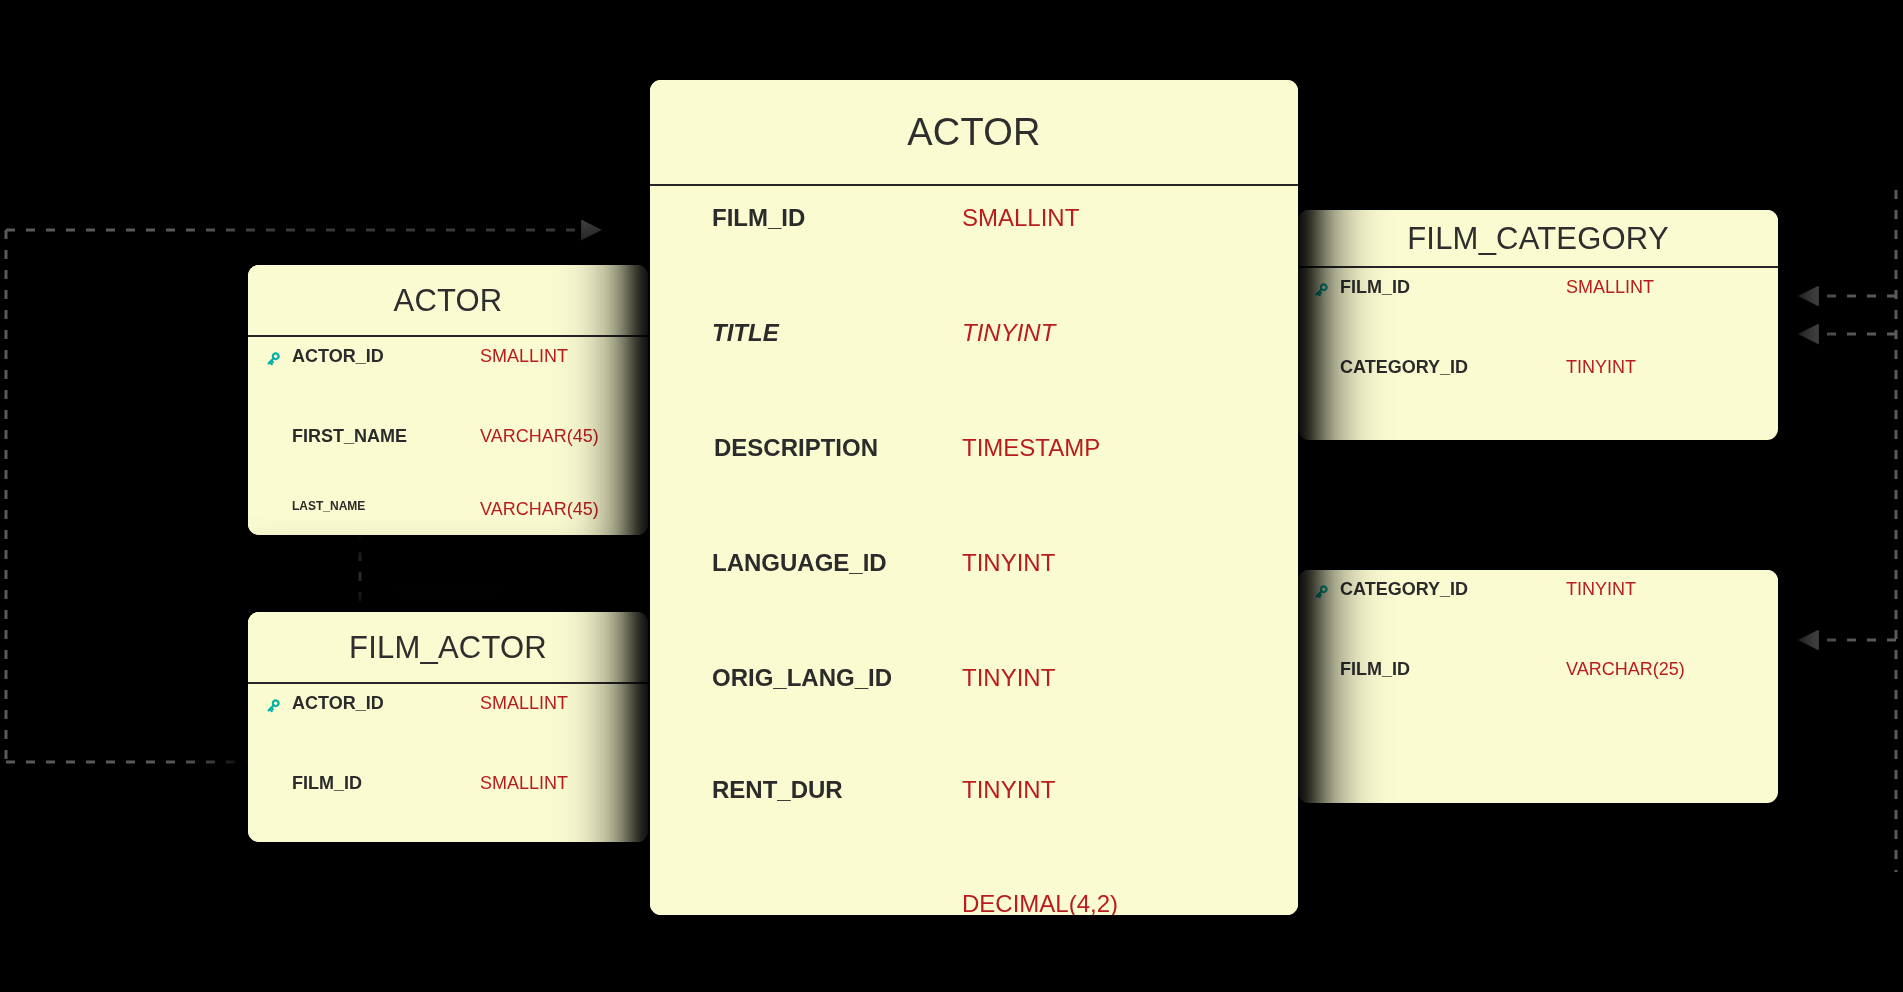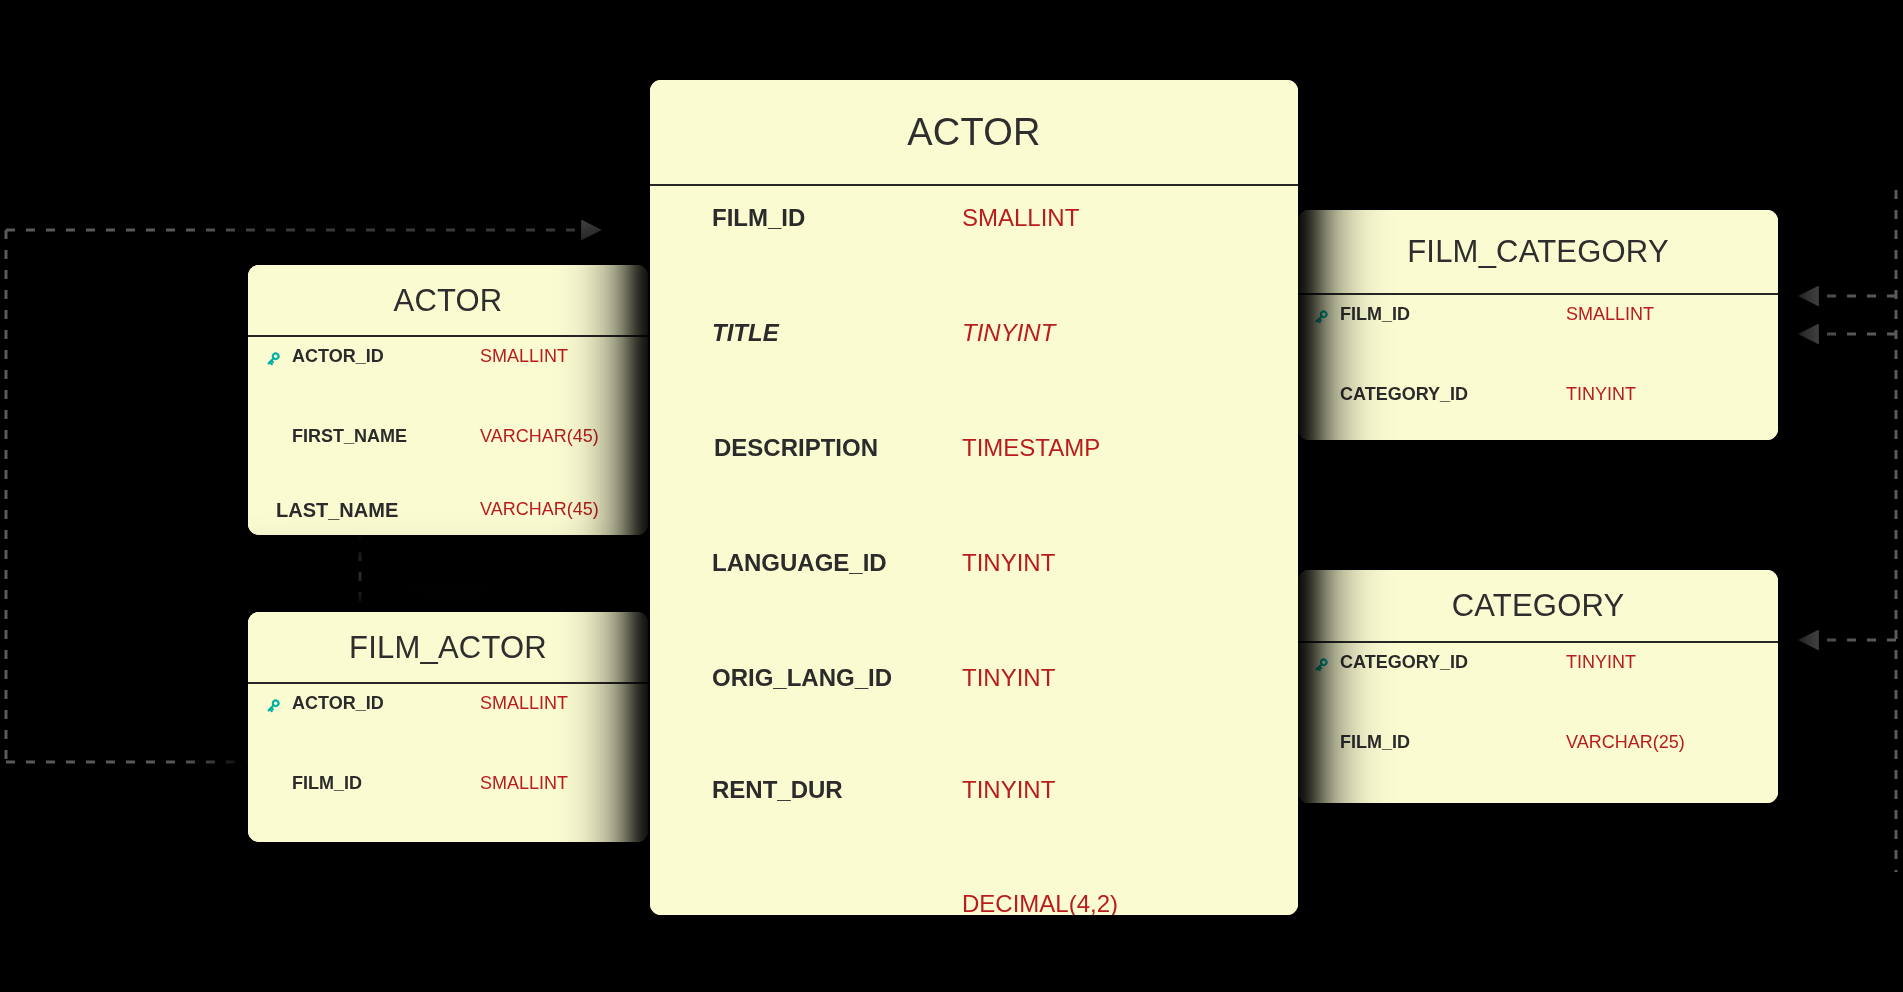--- a/index.html
+++ b/index.html
@@ -168,21 +168,21 @@
         <span class="attr-name" style="left:44px; top:9px; font-size:18px;">ACTOR_ID</span>
         <span class="attr-type" style="left:232px; top:9px; font-size:18px;">SMALLINT</span>
       </div>
 
       <div class="attr-row" style="height:37px;">
         <span class="attr-name" style="left:44px; top:46px; font-size:18px;">FIRST_NAME</span>
         <span class="attr-type" style="left:232px; top:46px; font-size:18px;">VARCHAR(45)</span>
       </div>
 
       <div class="attr-row" style="height:37px;">
-        <span class="attr-name" style="left:28px; top:82px; font-size:20px;">LAST_NAME</span>
+        <span class="attr-name" style="left:44px; top:82px; font-size:12px;">LAST_NAME</span>
         <span class="attr-type" style="left:232px; top:82px; font-size:18px;">VARCHAR(45)</span>
       </div>
 
       <div class="attr-row" style="height:37px;">
         
         
       </div>
     </div>
   </div>
 
@@ -210,21 +210,21 @@
         <span class="attr-type" style="left:232px; top:46px; font-size:18px;">SMALLINT</span>
       </div>
       <div class="attr-row" style="height:37px;">
         
         
       </div>
     </div>
   </div>
 
   <div class="entity z-film-cat" style="left:1298px; top:210px; width:480px; height:230px;">
-    <div class="entity-header" style="height:85px;">
+    <div class="entity-header" style="height:58px;">
       <span class="entity-title">FILM_CATEGORY</span>
     </div>
     <div class="entity-body" style="height:157px;">
       <div class="attr-row" style="height:43px;">
         <span class="attr-key" style="left:12px; top:11px;">
           <svg width="20" height="20" viewBox="0 0 24 24">
             <g transform="rotate(-45 12 12)" fill="none" stroke="#00b3a4" stroke-width="2.6">
               <circle cx="16.5" cy="12" r="3.4"></circle>
               <path d="M 13.1 12 L 4.5 12" stroke-linecap="round"></path>
               <path d="M 6.6 12 L 6.6 15.4" stroke-linecap="round"></path>
@@ -240,23 +240,20 @@
         <span class="attr-type" style="left:268px; top:46px; font-size:18px;">TINYINT</span>
       </div>
       <div class="attr-row" style="height:37px;">
         
         
       </div>
     </div>
   </div>
 
   <div class="entity z-category" style="left:1298px; top:570px; width:480px; height:233px;">
-    <div class="entity-header" style="height:73px;">
-      <span class="entity-title">CATEGORY</span>
-    </div>
     <div class="entity-body" style="height:160px;">
       <div class="attr-row" style="height:43px;">
         <span class="attr-key" style="left:12px; top:11px;">
           <svg width="20" height="20" viewBox="0 0 24 24">
             <g transform="rotate(-45 12 12)" fill="none" stroke="#00b3a4" stroke-width="2.6">
               <circle cx="16.5" cy="12" r="3.4"></circle>
               <path d="M 13.1 12 L 4.5 12" stroke-linecap="round"></path>
               <path d="M 6.6 12 L 6.6 15.4" stroke-linecap="round"></path>
               <path d="M 9.2 12 L 9.2 14.6" stroke-linecap="round"></path>
             </g>

